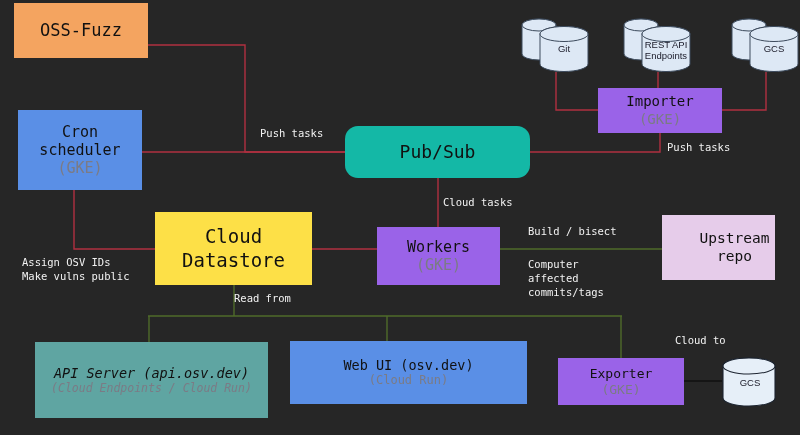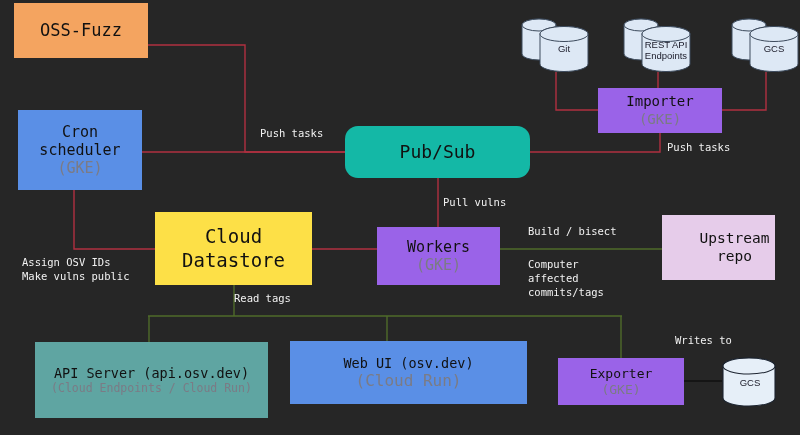--- a/index.html
+++ b/index.html
@@ -152,48 +152,48 @@
   <div class="node c-purple" style="left:377px;top:227px;width:123px;height:58px;font-size:15px;">
     <span class="t">Workers</span>
     <span class="sub">(GKE)</span>
   </div>
 
   <div class="node c-pink" style="left:662px;top:215px;width:113px;height:65px;font-size:14.5px;padding-left:32px;">
     <span class="t">Upstream</span>
     <span class="t">repo</span>
   </div>
 
-  <div class="node c-teal" style="left:35px;top:342px;width:233px;height:76px;font-size:13.5px;">
+  <div class="node c-teal" style="left:35px;top:342px;width:233px;height:76px;font-size:13.5px;font-style:italic;">
     <span class="t">API Server (api.osv.dev)</span>
     <span class="sub" style="font-size:11.5px;">(Cloud Endpoints / Cloud Run)</span>
   </div>
 
   <div class="node c-blue" style="left:290px;top:341px;width:237px;height:63px;font-size:13.5px;">
     <span class="t">Web UI (osv.dev)</span>
-    <span class="sub" style="font-size:16px;">(Cloud Run)</span>
+    <span class="sub" style="font-size:12px;">(Cloud Run)</span>
   </div>
 
   <div class="node c-purple" style="left:558px;top:358px;width:126px;height:47px;font-size:13px;">
     <span class="t">Exporter</span>
     <span class="sub">(GKE)</span>
   </div>
 
   <div class="lbl" style="left:260px;top:127px;">Push tasks</div>
 
   <div class="lbl" style="left:667px;top:141px;">Push tasks</div>
 
-  <div class="lbl" style="left:443px;top:196px;">Pull vulns</div>
+  <div class="lbl" style="left:443px;top:196px;">Cloud tasks</div>
 
 
   <div class="lbl" style="left:22px;top:256px;">Assign OSV IDs
 Make vulns public</div>
 
-  <div class="lbl" style="left:234px;top:292px;">Read tags</div>
+  <div class="lbl" style="left:234px;top:292px;">Read from</div>
 
   <div class="lbl" style="left:528px;top:225px;">Build / bisect</div>
 
   <div class="lbl" style="left:528px;top:258px;">Computer
 affected
 commits/tags</div>
 
-  <div class="lbl" style="left:675px;top:334px;">Writes to</div>
+  <div class="lbl" style="left:675px;top:334px;">Cloud to</div>
 
 </div>
 
 </body></html>

